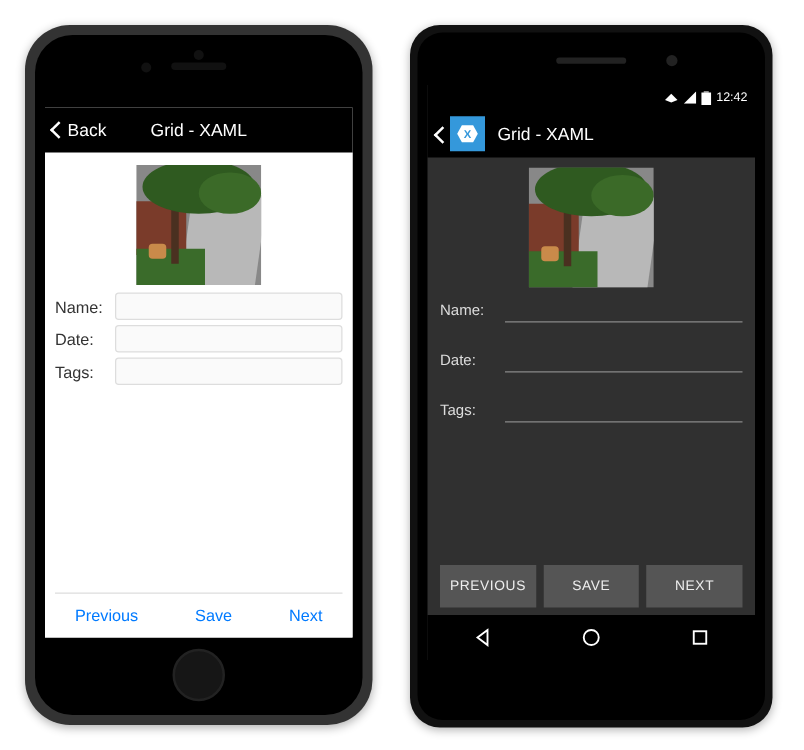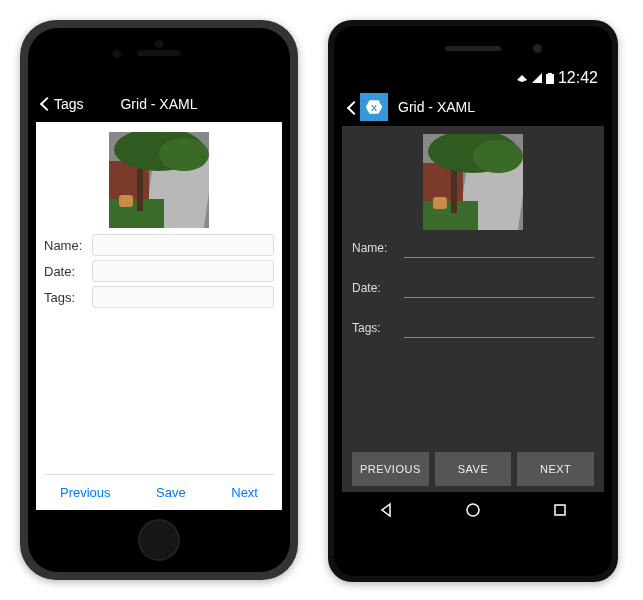--- a/index.html
+++ b/index.html
@@ -167,21 +167,21 @@
   }
   .android-status {
     background: #000;
     height: 20px;
     display: flex;
     justify-content: flex-end;
     align-items: center;
     gap: 4px;
     padding: 0 6px;
     color: #fff;
-    font-size: 16px;
+    font-size: 10px;
   }
   .android-appbar {
     background: #000;
     height: 38px;
     display: flex;
     align-items: center;
     padding: 0 8px;
     gap: 10px;
     color: #fff;
     font-size: 14px;
@@ -295,21 +295,21 @@
   <div class="iphone">
     <div class="iphone-inner">
       <div class="iphone-sensor"></div>
       <div class="iphone-speaker"></div>
       <div class="iphone-camera"></div>
 
       <div class="iphone-screen">
         <div class="ios-nav">
           <div class="ios-back">
             <span class="chevron-left"></span>
-            <span>Tags</span>
+            <span>Back</span>
           </div>
           <span>Grid - XAML</span>
         </div>
 
         <div class="ios-content">
           <div class="ios-photo-wrap">
             <div class="photo">
               <div class="sky"></div>
                 <div class="path"></div>
                 <div class="wall"></div>

